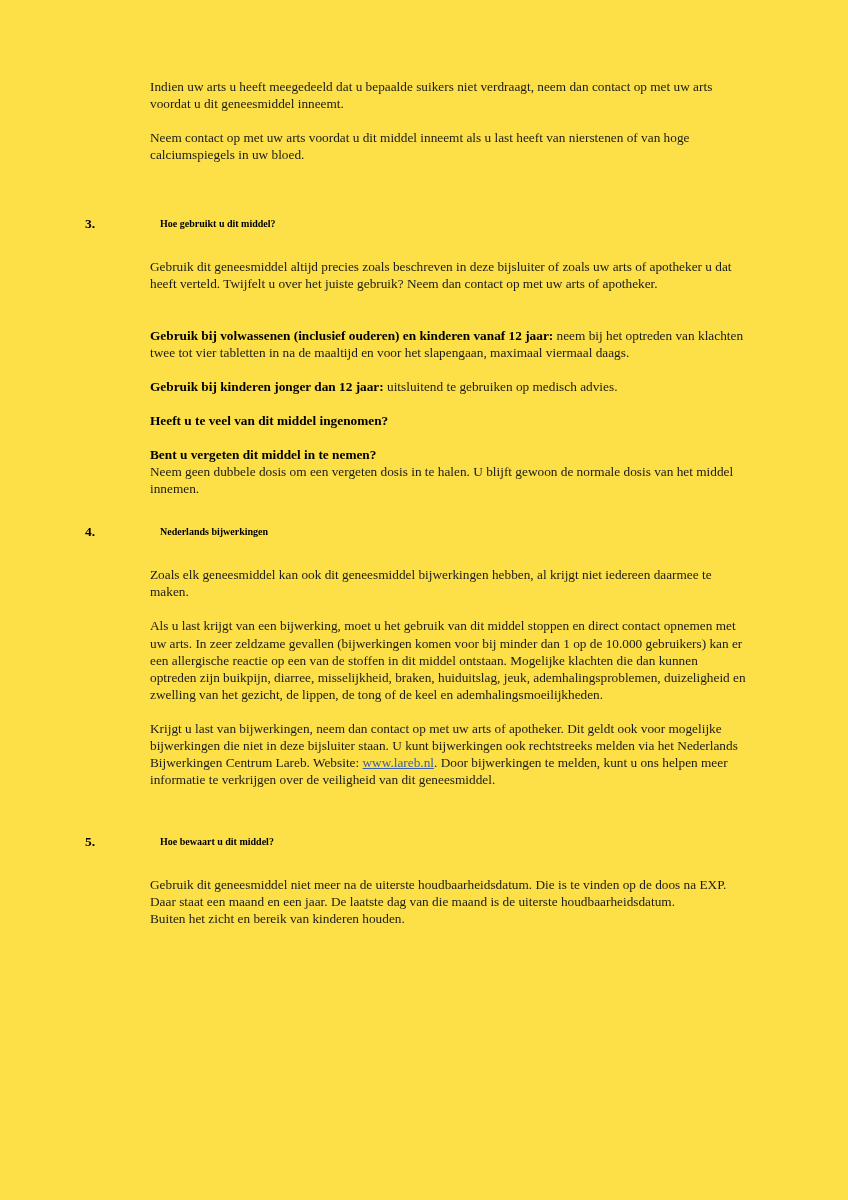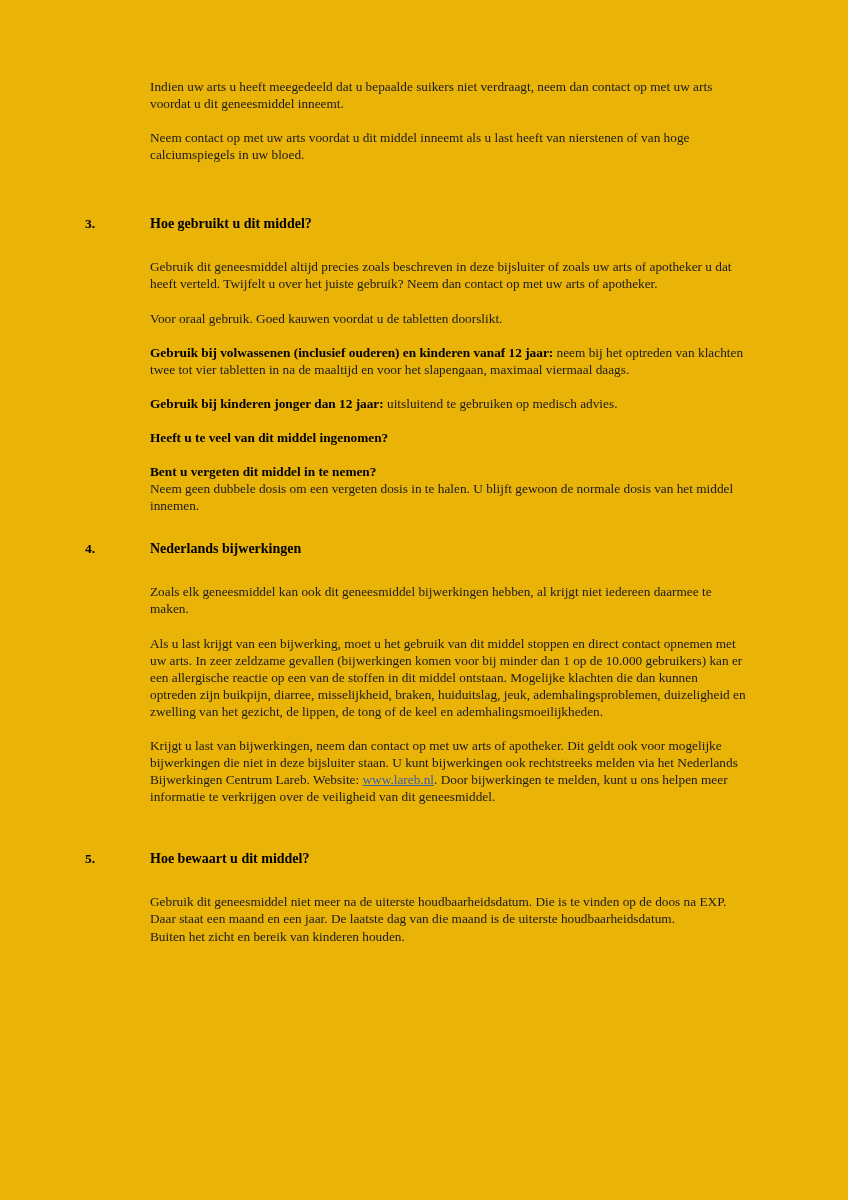--- a/index.html
+++ b/index.html
@@ -5,21 +5,21 @@
 <style>
   html, body {
     margin: 0;
     padding: 0;
     background: #ffffff;
   }
   .page {
     position: relative;
     width: 848px;
     height: 1200px;
-    background: #eab308;
+    background: #fde047;
     font-family: "Liberation Serif", "DejaVu Serif", serif;
     color: #1a1a1a;
     overflow: hidden;
     box-sizing: border-box;
   }
   .content {
     position: absolute;
     left: 0;
     top: 78px;
     width: 848px;
@@ -35,23 +35,24 @@
     width: 65px;
     margin-left: 85px;
     font-weight: bold;
     font-size: 13.5px;
     line-height: 17px;
     color: #000;
     flex: 0 0 auto;
   }
   .section-title {
     font-weight: bold;
-    font-size: 14px;
+    font-size: 10px;
     line-height: 17px;
     color: #000;
+    margin-left: 10px;
   }
   
   .block {
     margin: 0 auto 0 150px;
     width: 596px;
     font-size: 13.3px;
     line-height: 17.1px;
     text-align: left;
     color: #1a1a1a;
   }
@@ -93,21 +94,20 @@
       <span class="section-num">3.</span>
       <span class="section-title">Hoe gebruikt u dit middel?</span>
     </div>
 
     <div class="gap-md"></div>
 
     <p class="block">Gebruik dit geneesmiddel altijd precies zoals beschreven in deze bijsluiter of zoals uw arts of apotheker u dat heeft verteld. Twijfelt u over het juiste gebruik? Neem dan contact op met uw arts of apotheker.</p>
 
     <div class="gap-sm"></div>
 
-    <p class="block">Voor oraal gebruik. Goed kauwen voordat u de tabletten doorslikt.</p>
 
     <div class="gap-sm"></div>
 
     <p class="block"><b>Gebruik bij volwassenen (inclusief ouderen) en kinderen vanaf 12 jaar:</b><span> neem bij het optreden van klachten twee tot vier tabletten in na de maaltijd en voor het slapengaan, maximaal viermaal daags.</span></p>
 
     <div class="gap-sm"></div>
 
     <p class="block"><b>Gebruik bij kinderen jonger dan 12 jaar:</b><span> uitsluitend te gebruiken op medisch advies.</span></p>
 
     <div class="gap-sm"></div>

